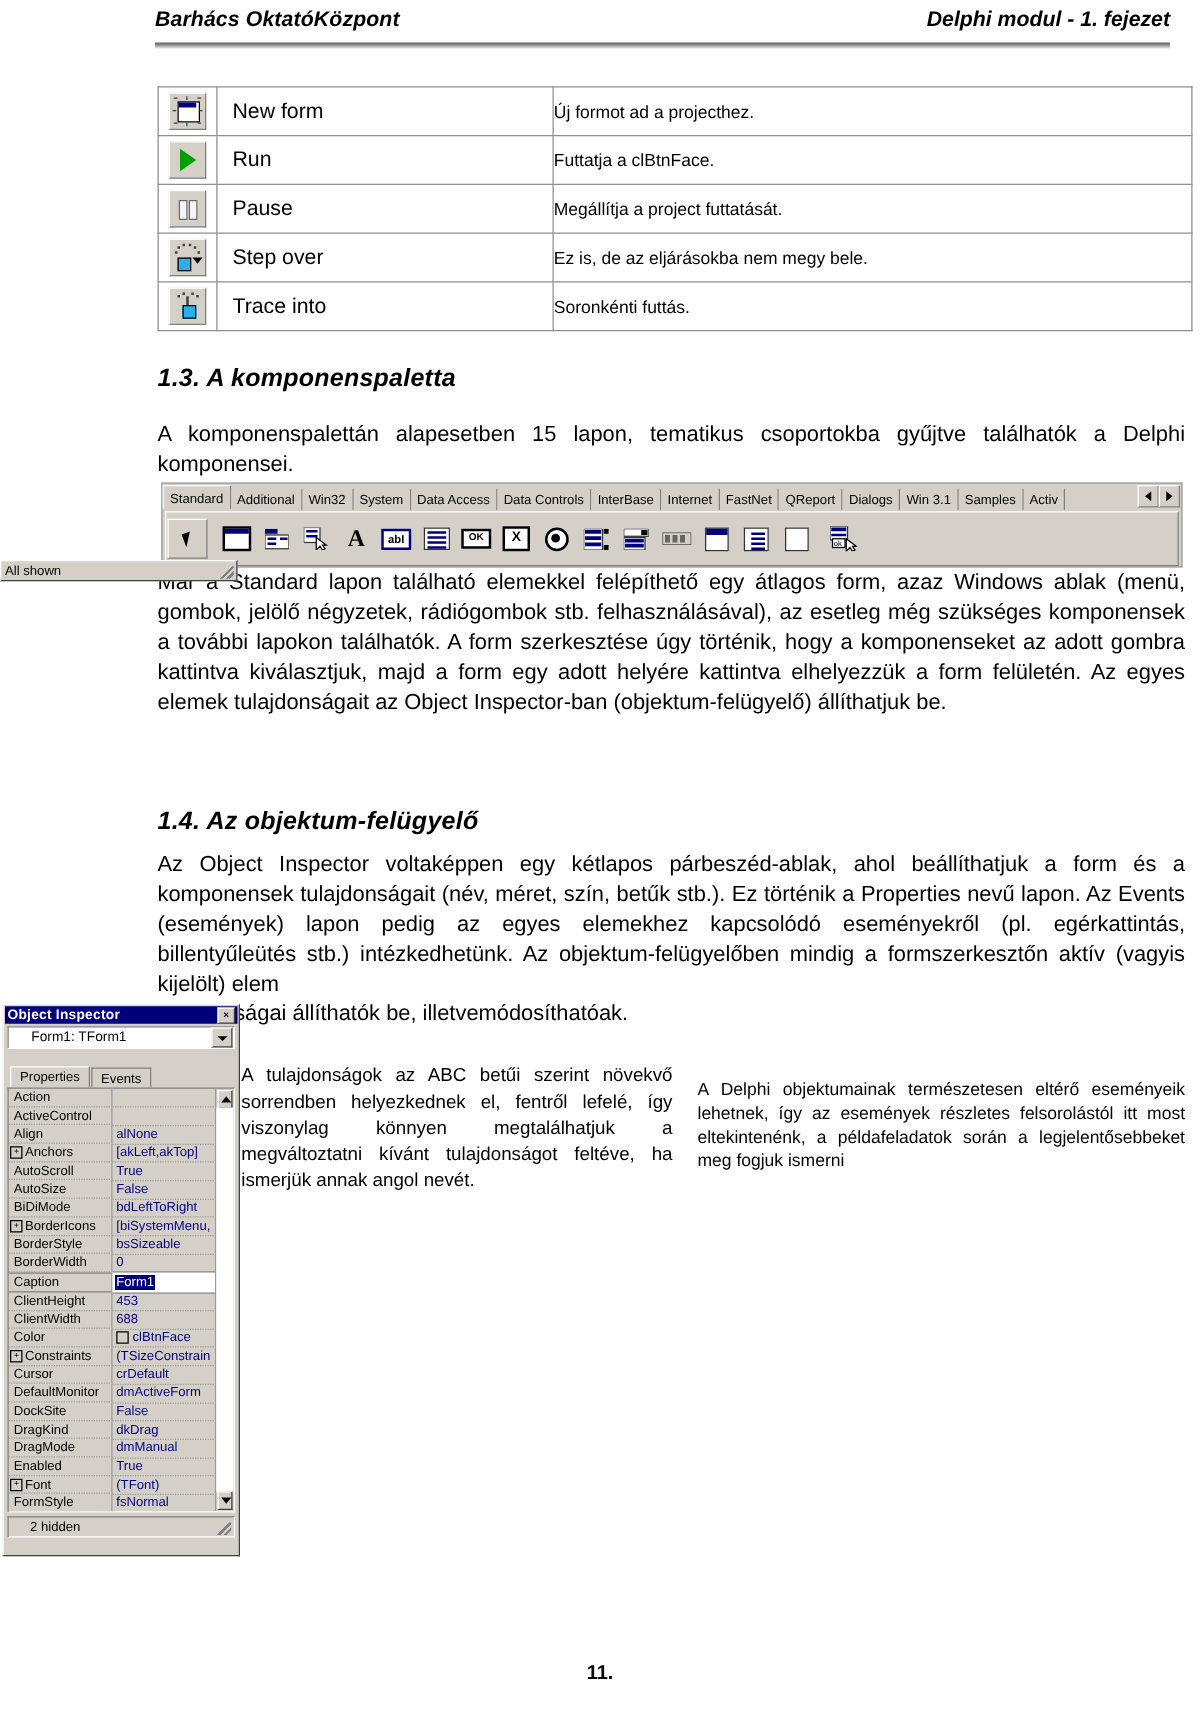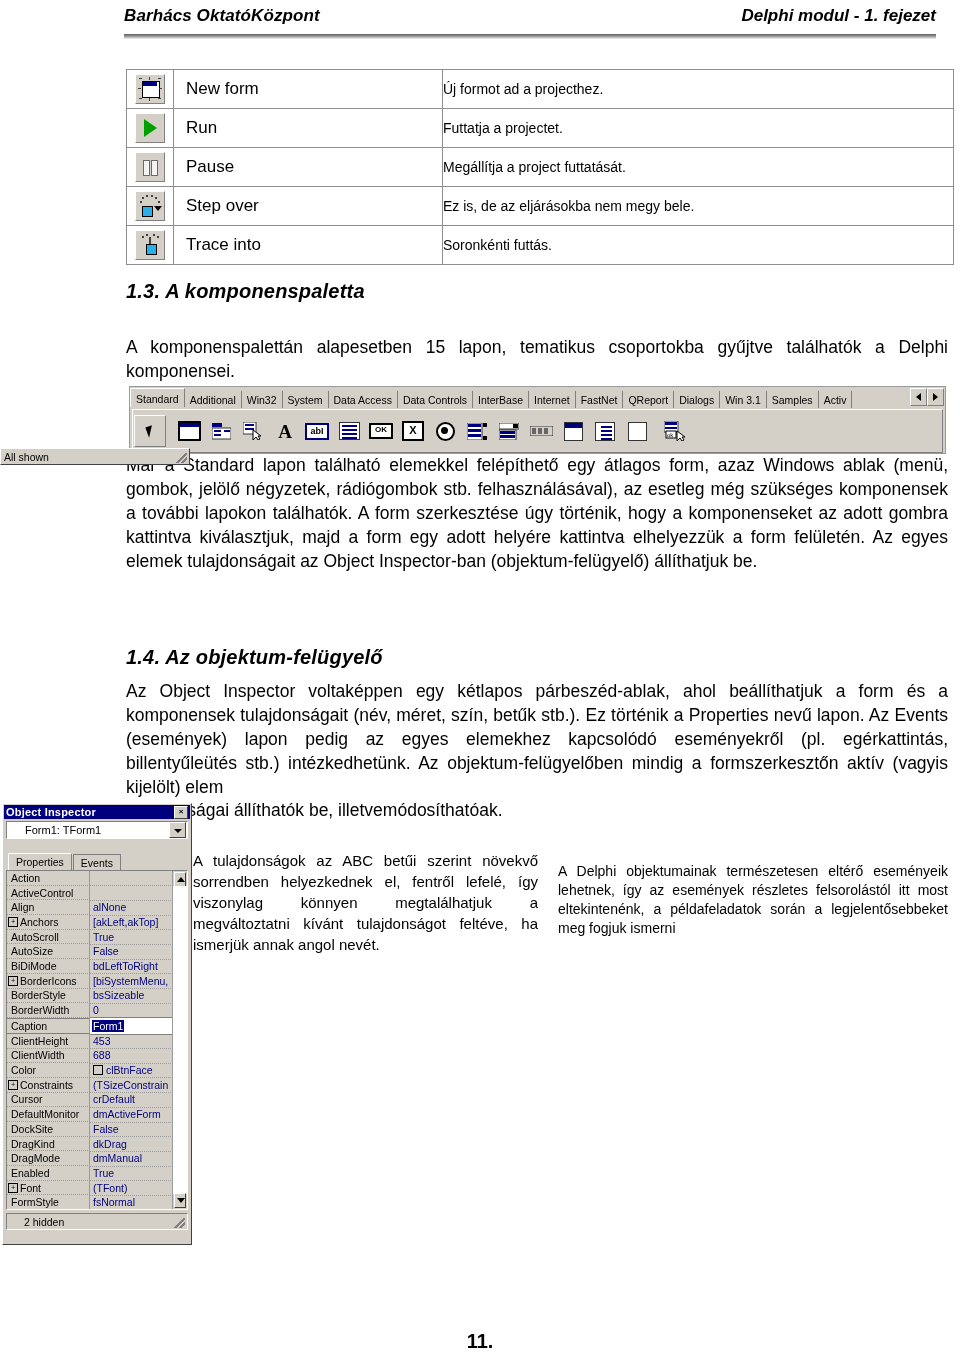--- a/index.html
+++ b/index.html
@@ -235,21 +235,21 @@
     position:absolute;left:193px;top:850px;width:345px;
     font-size:15px;line-height:21px;text-align:justify;
   }
   #bottom-col-right{
     position:absolute;left:558px;top:862px;width:390px;
     font-size:14px;line-height:19px;text-align:justify;
   }
   
   #page-number{
     position:absolute;left:0;top:1330px;width:960px;text-align:center;
-    font-size:20px;font-weight:bold;
+    font-size:16px;font-weight:bold;
   }
 </style>
 </head>
 <body>
 
 <div id="page-header">
   <div class="hdr-left">Barhács OktatóKözpont</div>
   <div class="hdr-right">Delphi modul - 1. fejezet</div>
 </div>
 <div id="header-rule"></div>
@@ -271,21 +271,21 @@
         </span>
       </td>
       <td class="col-name">New form</td>
       <td class="col-desc">Új formot ad a projecthez.</td>
     </tr>
     <tr>
       <td class="col-icon">
         <span class="tbtn ic-run"><i class="tri"></i></span>
       </td>
       <td class="col-name">Run</td>
-      <td class="col-desc">Futtatja a projectet.</td>
+      <td class="col-desc">Futtatja a clBtnFace.</td>
     </tr>
     <tr>
       <td class="col-icon">
         <span class="tbtn ic-pause"><i class="bar b1"></i><i class="bar b2"></i></span>
       </td>
       <td class="col-name">Pause</td>
       <td class="col-desc">Megállítja a project futtatását.</td>
     </tr>
     <tr>
       <td class="col-icon">
@@ -306,21 +306,21 @@
           <i class="dot" style="left:6px;top:5px;"></i><i class="dot" style="left:10px;top:3px;"></i>
           <i class="dot" style="left:17px;top:3px;"></i><i class="dot" style="left:21px;top:5px;"></i>
         </span>
       </td>
       <td class="col-name">Trace into</td>
       <td class="col-desc">Soronkénti futtás.</td>
     </tr>
   </tbody>
 </table>
 
-<div class="heading" style="left:126px;top:280px;">1.3. A komponenspaletta</div>
+<div class="heading" style="left:126px;top:292px;">1.3. A komponenspaletta</div>
 <div class="para" style="left:126px;top:335px;width:822px;">A komponenspalettán alapesetben 15 lapon, tematikus csoportokba gyűjtve találhatók a Delphi komponensei.</div>
 
 <div id="palette">
   <div id="palette-tabs">
     <span class="pal-tab active">Standard</span>
     <span class="pal-tab">Additional</span>
     <span class="pal-tab">Win32</span>
     <span class="pal-tab">System</span>
     <span class="pal-tab">Data Access</span>
     <span class="pal-tab">Data Controls</span>

